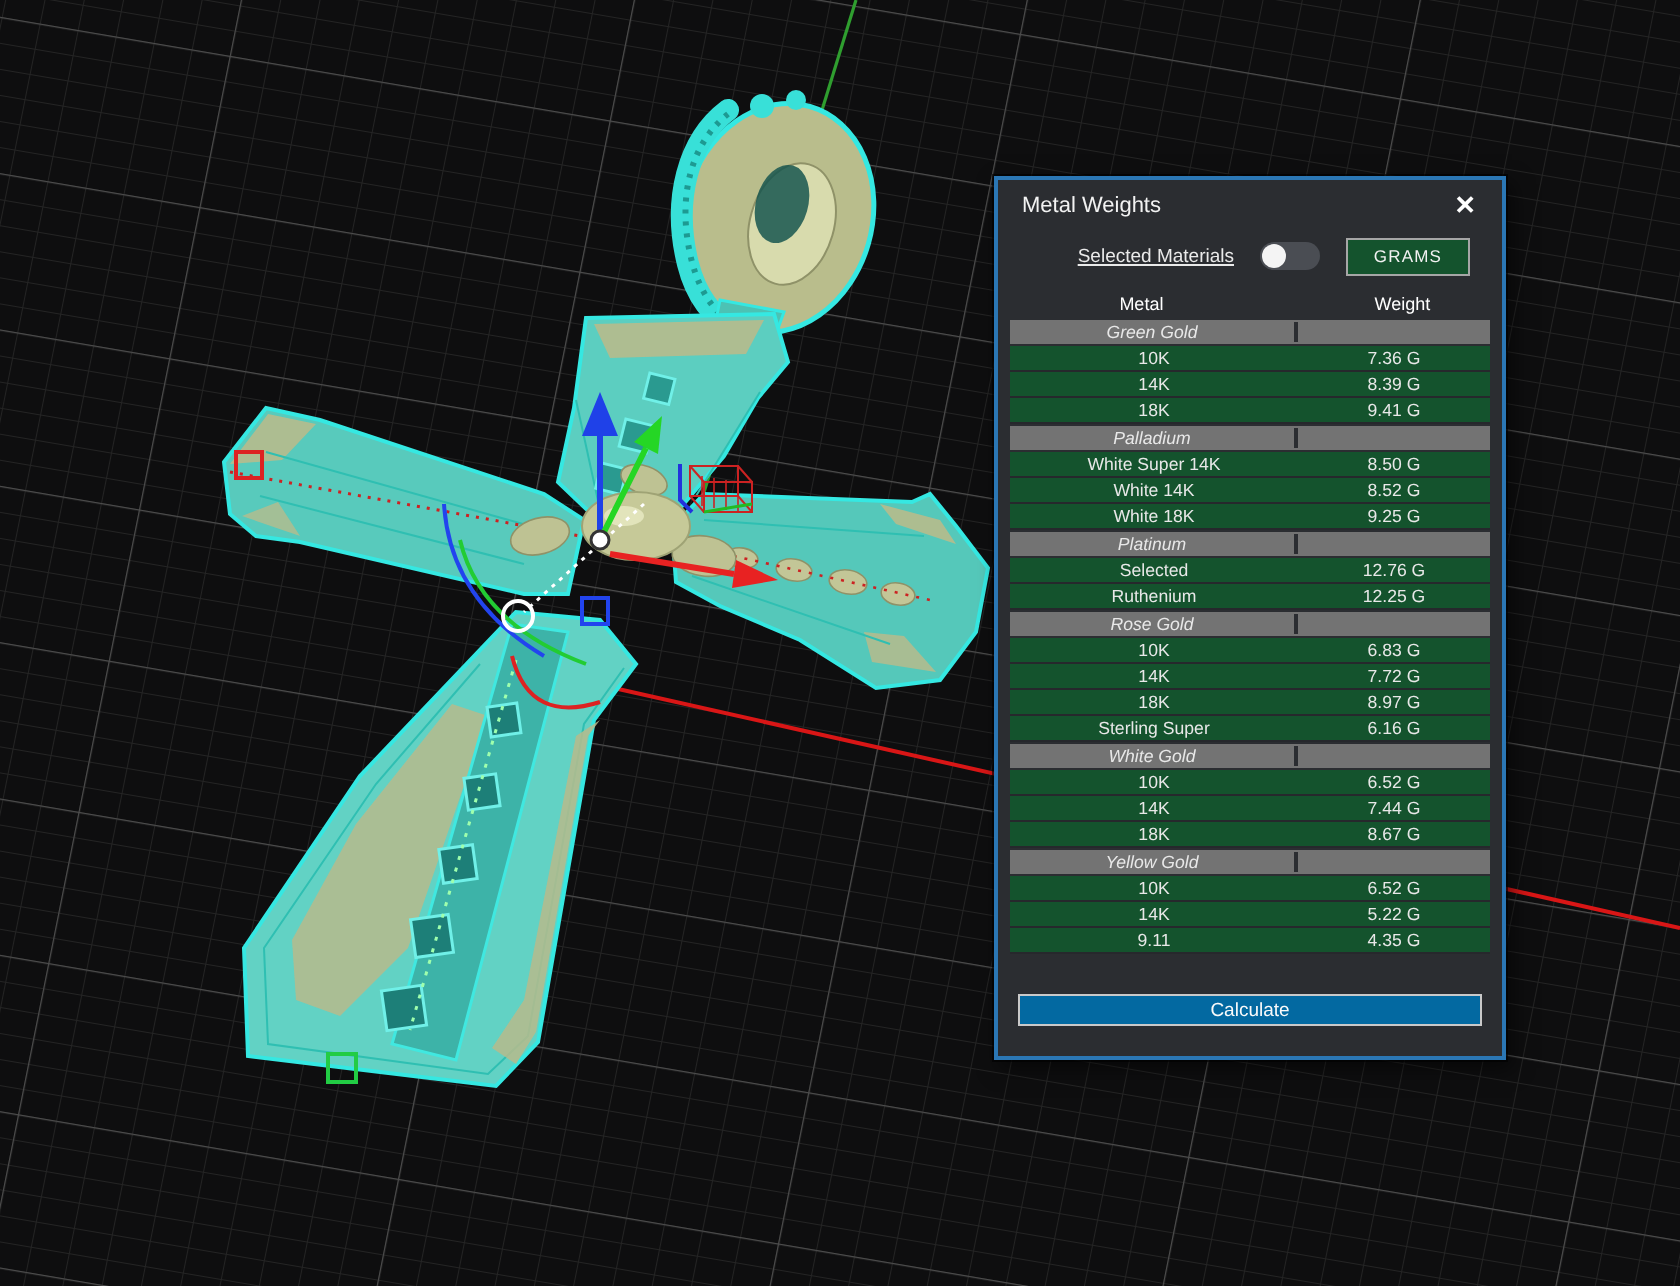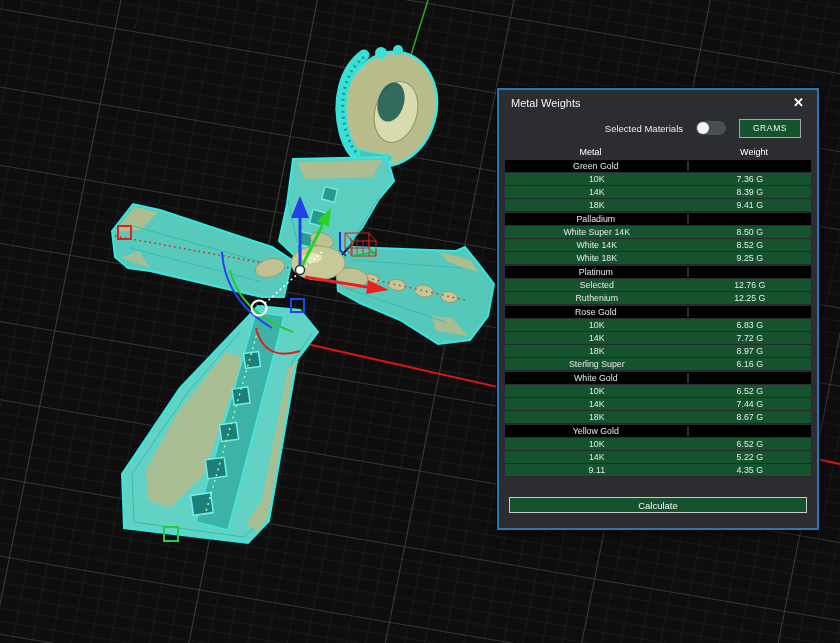--- a/index.html
+++ b/index.html
@@ -6,41 +6,41 @@
   body{
     width:840px;height:643px;position:relative;overflow:hidden;
     background:#0e0e0f;
     font-family:"Liberation Sans", sans-serif;
     -webkit-font-smoothing:antialiased;
   }
   #viewport-svg{position:absolute;left:0;top:0;}
 
   
   .panel{
-    position:absolute;left:497px;top:88px;width:322px;height:442px;
+    position:absolute;left:497px;top:88px;width:256px;height:442px;
     box-sizing:border-box;
     background:#2b2d31;
     border:2px solid #2b77b5;
     box-shadow:0 0 0 1px rgba(0,0,0,.6), 3px 4px 10px rgba(0,0,0,.55);
     color:#eee;
   }
   .panel-title-row{
     display:flex;justify-content:space-between;align-items:center;
     padding:7px 12px 3px 12px;
   }
   .panel-title{font-size:11px;color:#f2f2f2;}
   .close-btn{
     font-size:13px;line-height:12px;color:#fff;cursor:pointer;
     padding:0 1px;font-weight:bold;
   }
   .materials-row{
     display:flex;align-items:center;justify-content:flex-end;
     gap:13px;padding:5px 16px 5px 0;height:22px;
   }
-  .materials-label{font-size:9.5px;color:#eaeaea;}
+  .materials-label{font-size:9.5px;color:#eaeaea;text-decoration:underline;}
   .toggle{
     width:30px;height:14px;border-radius:8px;background:#4a4d53;
     position:relative;cursor:pointer;flex:0 0 auto;
   }
   .toggle-knob{
     position:absolute;left:1px;top:1px;width:12px;height:12px;
     border-radius:50%;background:#f4f4f4;
   }
   .grams-btn{
     width:62px;height:19px;box-sizing:border-box;
@@ -56,26 +56,26 @@
   .col-headers .c2{width:40%;text-align:center;}
   .weights-table{margin:1px 6px 0 6px;}
   .row{
     display:flex;align-items:center;height:12px;
     font-size:8.8px;color:#e8e8e8;background:#14532d;
     border-bottom:1px solid #26282c;
   }
   .row .c1{width:60%;text-align:center;overflow:hidden;white-space:nowrap;}
   .row .c2{width:40%;text-align:center;overflow:hidden;white-space:nowrap;}
   .group-row{
-    background:#000000;height:12px;margin:1px 0;border-bottom:none;
+    background:#737373;height:12px;margin:1px 0;border-bottom:none;font-style:italic;
   }
   .group-row .c1{border-right:2px solid #2b2d31;box-sizing:border-box;}
   .calc-btn{
     position:absolute;left:10px;right:10px;bottom:15px;height:16px;
-    box-sizing:border-box;background:#14532d;border:1px solid #c9c9c9;
+    box-sizing:border-box;background:#0369a1;border:1px solid #c9c9c9;
     color:#fafafa;font-size:9.5px;
     font-family:"Liberation Sans", sans-serif;
     display:flex;align-items:center;justify-content:center;cursor:pointer;
   }
 </style>
 </head>
 <body>
 
 <svg id="viewport-svg" width="840" height="643" viewBox="0 0 840 643">
   <defs>

